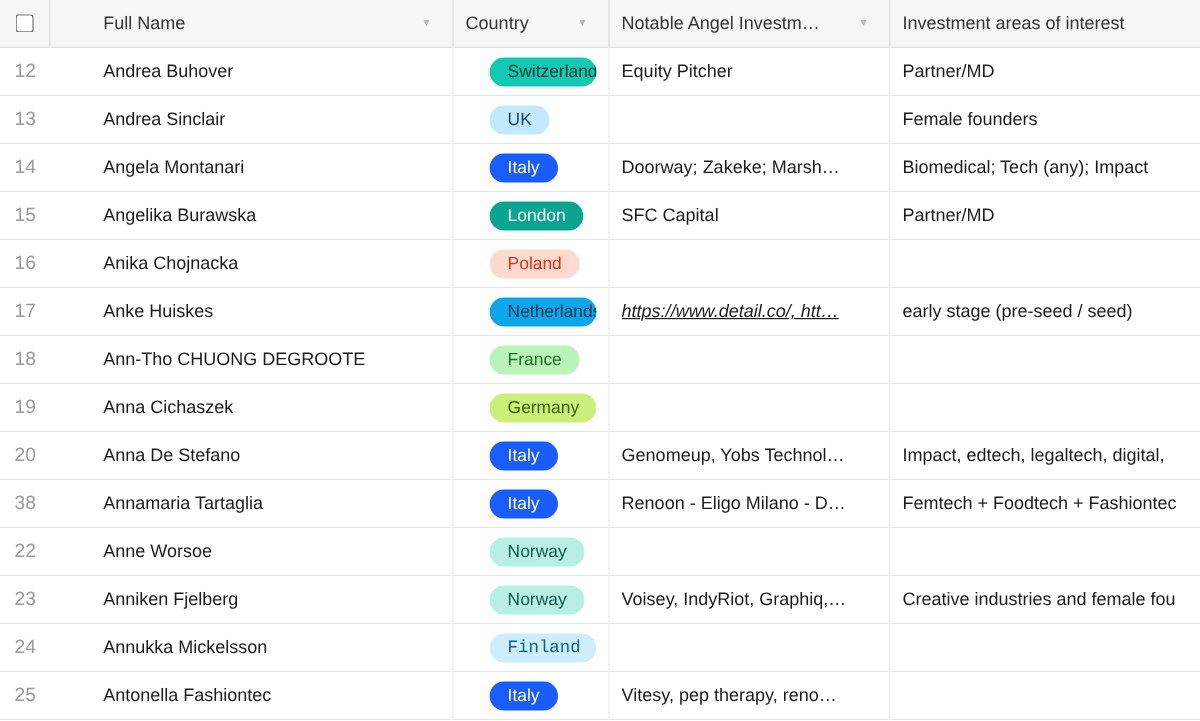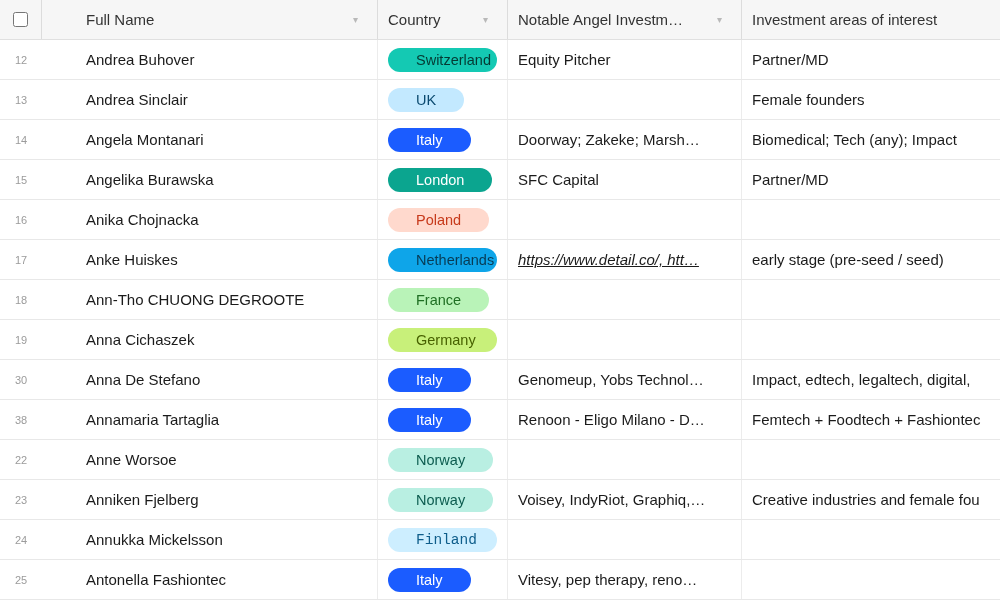--- a/index.html
+++ b/index.html
@@ -44,21 +44,21 @@
     color: #9b9b9b;
     font-size: 13px;
     border-right: none;
     border-bottom: none;
   }
   .col.rownum {
     width: 42px;
     flex: 0 0 42px;
     justify-content: center;
     color: #9b9b9b;
-    font-size: 11px;
+    font-size: 16px;
     padding: 0 4px;
     border-right: none;
   }
   .header .col {
     border-right: 1px solid #dcdcdc;
   }
   .header .col.gutter { border-right: 1px solid #dcdcdc; }
   .col.name  { width: 336px; flex: 0 0 336px; padding-left: 44px; }
   .col.country { width: 130px; flex: 0 0 130px; }
   .col.invest { width: 234px; flex: 0 0 234px; }
@@ -80,27 +80,28 @@
   }
   .header .col.name { padding-left: 44px; }
   input[type=checkbox] {
     width: 15px; height: 15px;
     margin: 0;
   }
   .pill {
     display: inline-flex;
     align-items: center;
     height: 24px;
-    padding: 0 28px;
+    padding: 0 15px;
     border-radius: 12px;
     font-size: 14.5px;
     font-weight: 500;
     max-width: 100%;
     overflow: hidden;
     text-overflow: ellipsis;
+    margin-left: 20px;
   }
   .cell-text {
     display: block;
     overflow: hidden;
     text-overflow: ellipsis;
     white-space: nowrap;
     width: 100%;
   }
   .linklike {
     text-decoration: underline;
@@ -248,21 +249,21 @@
           <span class="pill" style="background: rgb(200, 240, 122); color: rgb(71, 97, 0);">Germany</span>
         </div>
         <div class="col invest">
           <span class="cell-text"></span>
         </div>
         <div class="col interest">
           <span class="cell-text"></span>
         </div>
       </div>
       <div class="row">
-        <div class="col rownum">30</div>
+        <div class="col rownum">20</div>
         <div class="col name">
           <span class="cell-text">Anna De Stefano</span>
         </div>
         <div class="col country">
           <span class="pill" style="background: rgb(27, 92, 255); color: rgb(255, 255, 255);">Italy</span>
         </div>
         <div class="col invest">
           <span class="cell-text">Genomeup, Yobs Technol…</span>
         </div>
         <div class="col interest">

